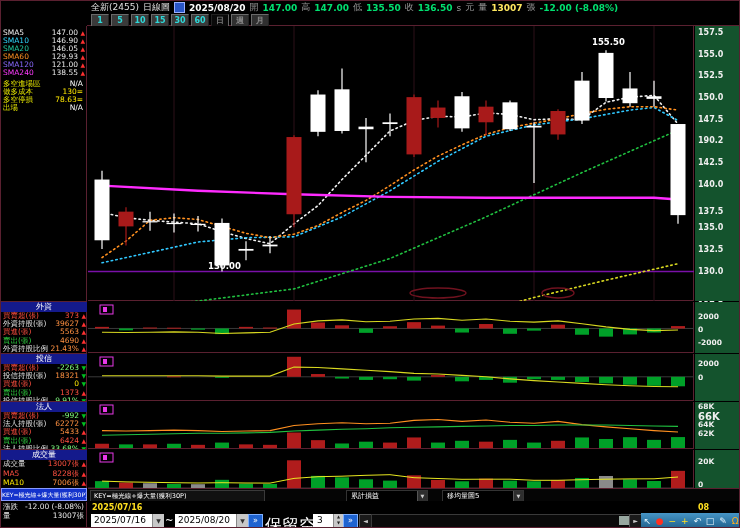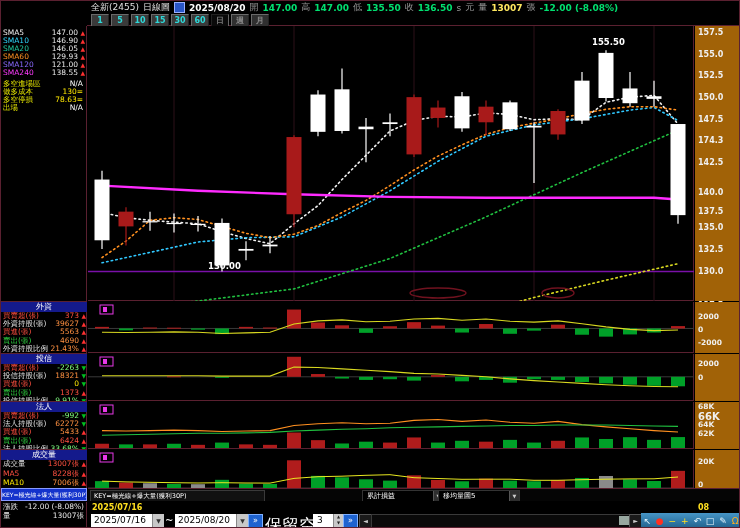--- a/index.html
+++ b/index.html
@@ -31,26 +31,26 @@
   .blrow{position:relative;height:9px;font-size:7.5px;line-height:9px;color:#e8e8e8;}
   .blrow .lab{position:absolute;left:2px;}
   .blrow .val{position:absolute;right:2px;}
   
   .chartpane{background:#000;border-right:1px solid #5a2030;}
   #main-chart{left:87px;top:25px;width:606px;height:275px;border-bottom:1px solid #5a2030;}
   #p1{left:87px;top:301px;width:606px;height:51px;border-bottom:1px solid #5a2030;}
   #p2{left:87px;top:353px;width:606px;height:47px;border-bottom:1px solid #5a2030;}
   #p3{left:87px;top:401px;width:606px;height:47px;border-bottom:1px solid #5a2030;}
   #p4{left:87px;top:449px;width:606px;height:38px;}
-  .axiscol{left:694px;width:46px;background:#a16207;color:#f0f0f0;}
+  .axiscol{left:694px;width:46px;background:#14532d;color:#f0f0f0;}
   .axiscol .tick{position:absolute;left:3px;font-size:8px;font-weight:bold;white-space:nowrap;}
   
   .tabrow{left:87px;top:487px;width:653px;height:13px;background:#050505;border-top:1px solid #5a2030;}
   .keytab{position:absolute;left:2px;top:1px;width:170px;height:11px;background:#111;border:1px solid #3a3a3a;color:#fff;font-size:6.5px;line-height:10px;padding-left:3px;white-space:nowrap;overflow:hidden;}
-  .dd{position:absolute;top:1px;height:11px;background:#000;border:1px solid #333;color:#fff;font-size:7px;line-height:10px;padding-left:4px;margin-left:16px;}
+  .dd{position:absolute;top:1px;height:11px;background:#000;border:1px solid #333;color:#fff;font-size:7px;line-height:10px;padding-left:4px;}
   .dd .ddarr{position:absolute;right:0;top:0;width:9px;height:100%;background:#2e2e2e;border-left:1px solid #555;color:#ccc;font-size:5px;text-align:center;line-height:10px;}
   .axisrow{left:87px;top:500px;width:653px;height:12px;background:#000;}
   .ylab{position:absolute;color:#ffe020;font-size:8px;font-weight:bold;}
   .ctrlrow{left:86px;top:512px;width:654px;height:16px;background:#000;}
   .combo{position:absolute;top:1px;width:70px;height:13px;background:#fff;color:#000;font-size:9px;line-height:13px;padding-left:3px;}
   .combo .ddarr2{position:absolute;right:0;top:0;width:11px;height:13px;background:#c8c8c8;border-left:1px solid #888;color:#333;font-size:6px;text-align:center;line-height:13px;}
   .gobtn{position:absolute;top:1px;width:13px;height:13px;background:#1e63d0;border:1px solid #7fb0ff;color:#fff;font-size:8px;line-height:11px;text-align:center;}
   .keeplab{position:absolute;top:1px;color:#fff;font-size:17px;}
   .spin{position:absolute;top:1px;width:26px;height:13px;background:#fff;color:#000;font-size:9px;line-height:13px;padding-left:4px;}
   .spin .arrs{position:absolute;right:0;top:0;width:9px;height:13px;background:#c8c8c8;border-left:1px solid #888;color:#222;font-size:4px;line-height:6px;text-align:center;}
@@ -443,23 +443,23 @@
         <rect x="583" y="20.83798611111111" width="14" height="17.16201388888889" fill="#b01c1c"></rect>
         <polyline points="14,31.1 38,31.9 62,32.3 86,32.7 110,33.0 134,32.7 158,33.0 182,33.1 206,28.4 230,26.7 254,26.2 278,25.3 302,24.7 326,27.7 350,28.5 374,29.3 398,29.2 422,29.2 446,30.3 470,30.3 494,29.7 518,29.2 542,28.9 566,28.8 590,27.0" fill="none" stroke="#e8e820" stroke-width="1"></polyline>
       </svg></div>
 
   <div class="ab axiscol" id="price-axis" style="top:25px;height:275px">
       <div class="tick" style="top: 2px;">157.5</div>
       <div class="tick" style="top: 24px;">155.0</div>
       <div class="tick" style="top: 45px;">152.5</div>
       <div class="tick" style="top: 67px;">150.0</div>
       <div class="tick" style="top: 89px;">147.5</div>
-      <div class="tick" style="top: 110px;">174.3</div>
+      <div class="tick" style="top: 110px;">190.2</div>
       <div class="tick" style="top: 132px;">142.5</div>
-      <div class="tick" style="top: 162px;">140.0</div>
+      <div class="tick" style="top: 154px;">140.0</div>
       <div class="tick" style="top: 181px;">137.5</div>
       <div class="tick" style="top: 197px;">135.0</div>
       <div class="tick" style="top: 219px;">132.5</div>
       <div class="tick" style="top: 241px;">130.0</div>
       <div class="tick" style="top: 262px; margin-top: 13px;">127.5</div>
     </div>
   <div class="ab axiscol" id="ax1" style="top:301px;height:51px">
       <div class="tick" style="top: 10px; font-size: 7.5px;">2000</div>
       <div class="tick" style="top: 23px; font-size: 7.5px;">0</div>
       <div class="tick" style="top: 36px; font-size: 7.5px;">-2000</div>
@@ -478,21 +478,21 @@
       <div class="tick" style="top: 7px; font-size: 7.5px;">20K</div>
       <div class="tick" style="top: 30px; font-size: 7.5px;">0</div>
     </div>
 
   <div class="ab tabrow">
     <div class="keytab">KEY=極光線+爆大量(獲利30P)</div>
     <div class="dd" style="left:258px;width:76px">
       <span>累計損益</span>
       <span class="ddarr">▼</span>
     </div>
-    <div class="dd" style="left:334px;width:76px">
+    <div class="dd" style="left:354px;width:76px">
       <span>移均量圖5</span>
       <span class="ddarr">▼</span>
     </div>
   </div>
 
   <div class="ab axisrow">
     <div class="ylab" style="left:4px;top:2px">2025/07/16</div>
     <div class="ylab" style="left:610px;top:2px">08</div>
   </div>
 

